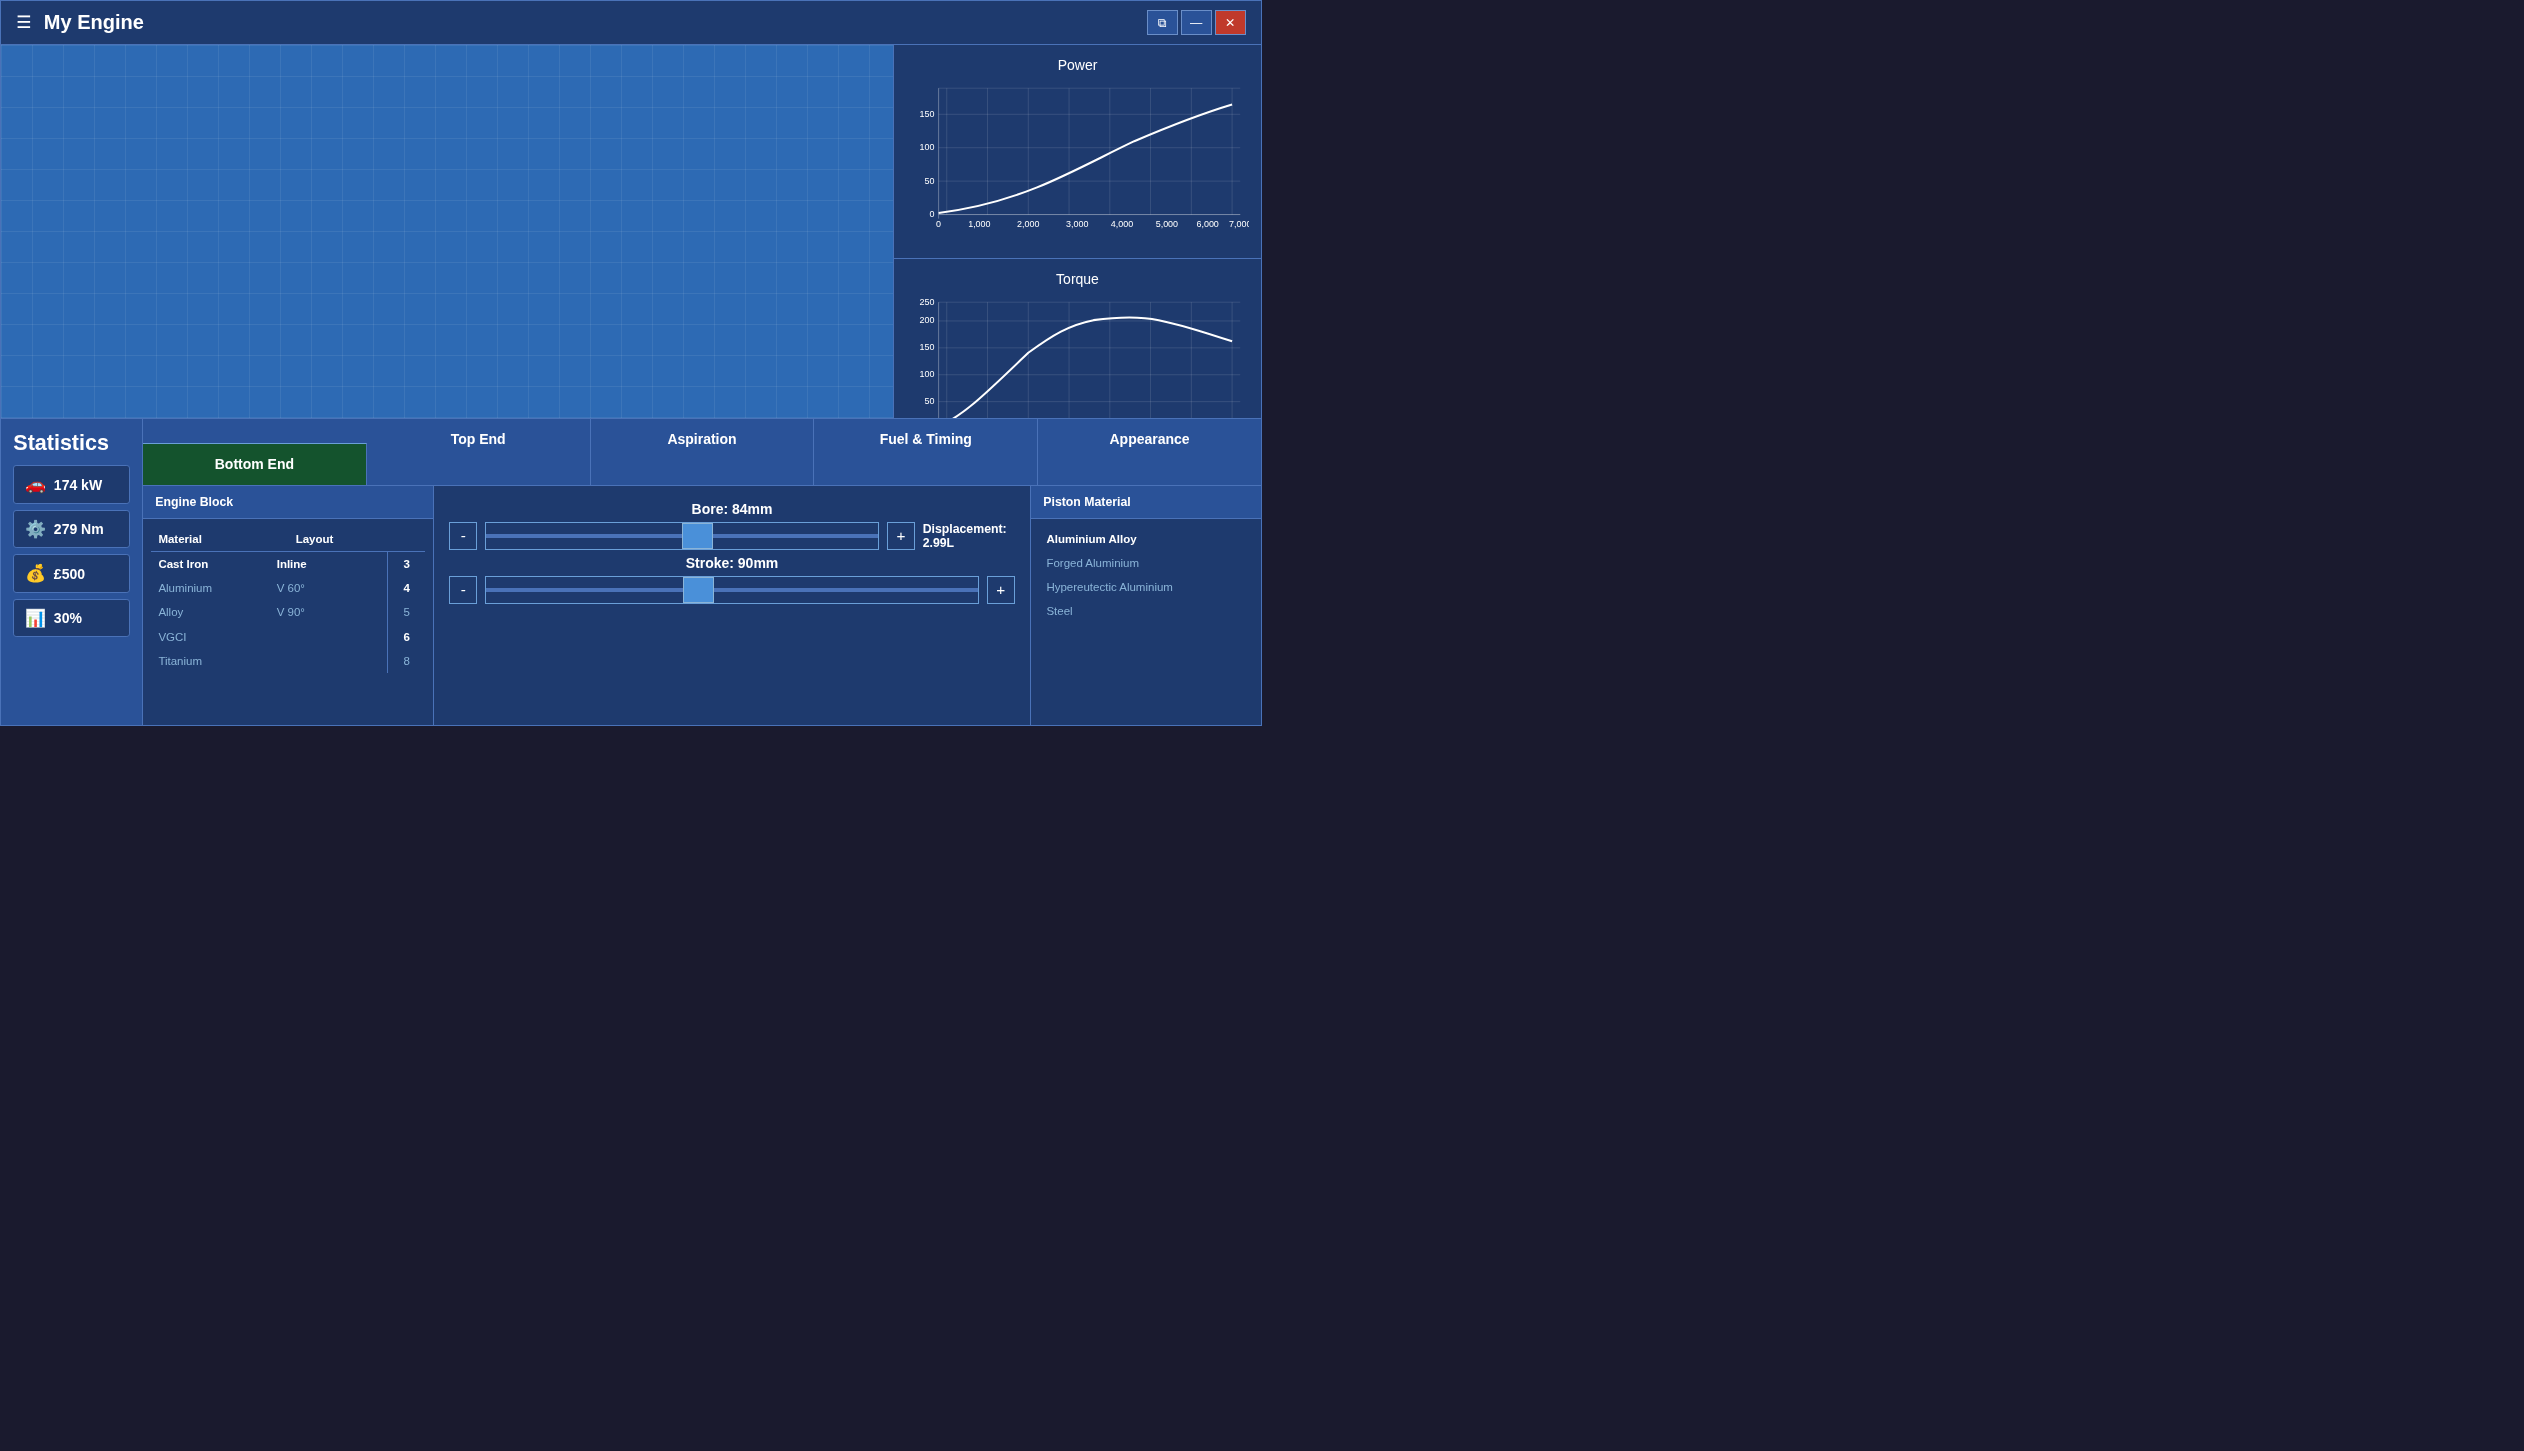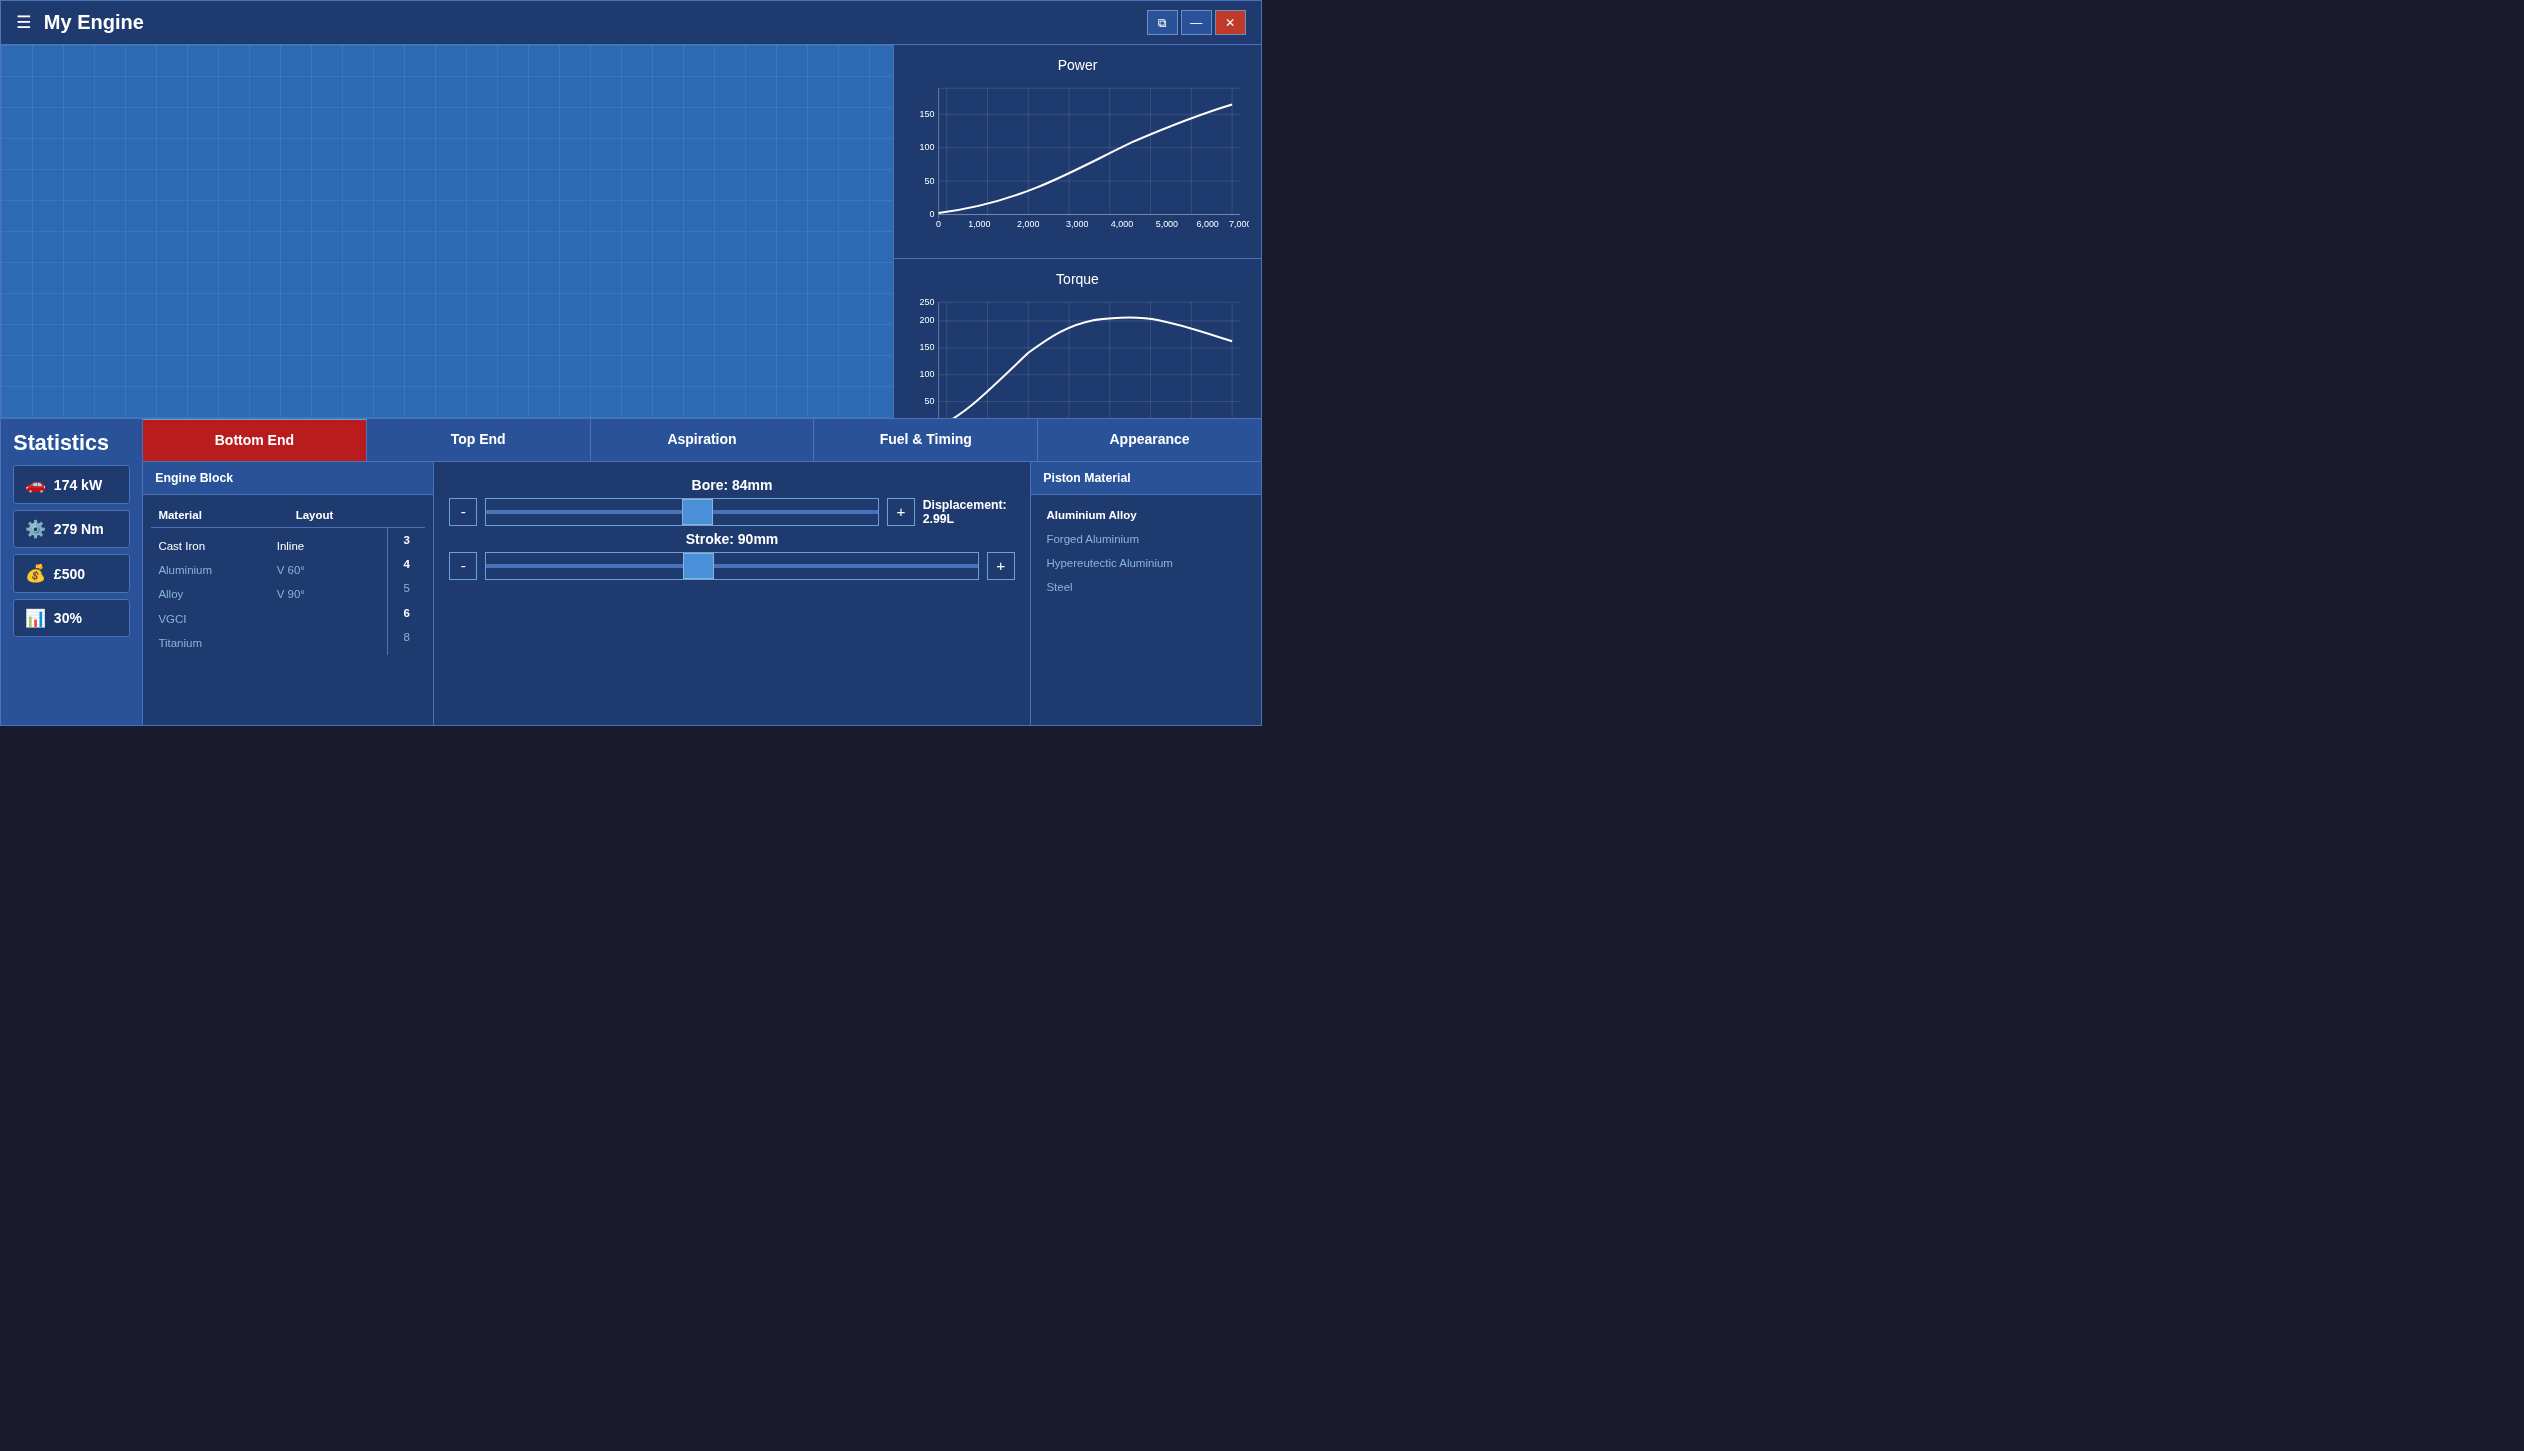--- a/index.html
+++ b/index.html
@@ -182,21 +182,21 @@
       flex: 1;
       padding: 12.3px 6.1px;
       text-align: center;
       color: white;
       font-size: 14px;
       font-weight: bold;
       border-right: 0.8px solid #4a72b8;
       cursor: pointer;
       background: #2a5298;
     }
-    .tab.active { background: #b91c1c; border-top: 1.5px solid #6a9fd8; }
+    .tab.active { background: #14532d; border-top: 1.5px solid #6a9fd8; margin-top: 24px; }
     .tab:last-child { border-right: none; }
 
     
     .config-content {
       flex: 1;
       display: flex;
       overflow: hidden;
     }
 
     
@@ -252,22 +252,21 @@
 
     .config-item {
       padding: 6.1px 7.7px;
       color: white;
       font-size: 11.5px;
       cursor: pointer;
     }
 
     .config-item.active {
       color: white;
-      font-weight: normal;
-      margin-top: 6px;
+      font-weight: bold;
     }
 
     .config-item.dimmed {
       color: #8ab4d8;
     }
 
     
     .cylinders-col {
       width: 38px;
       border-left: 0.8px solid #4a72b8;

